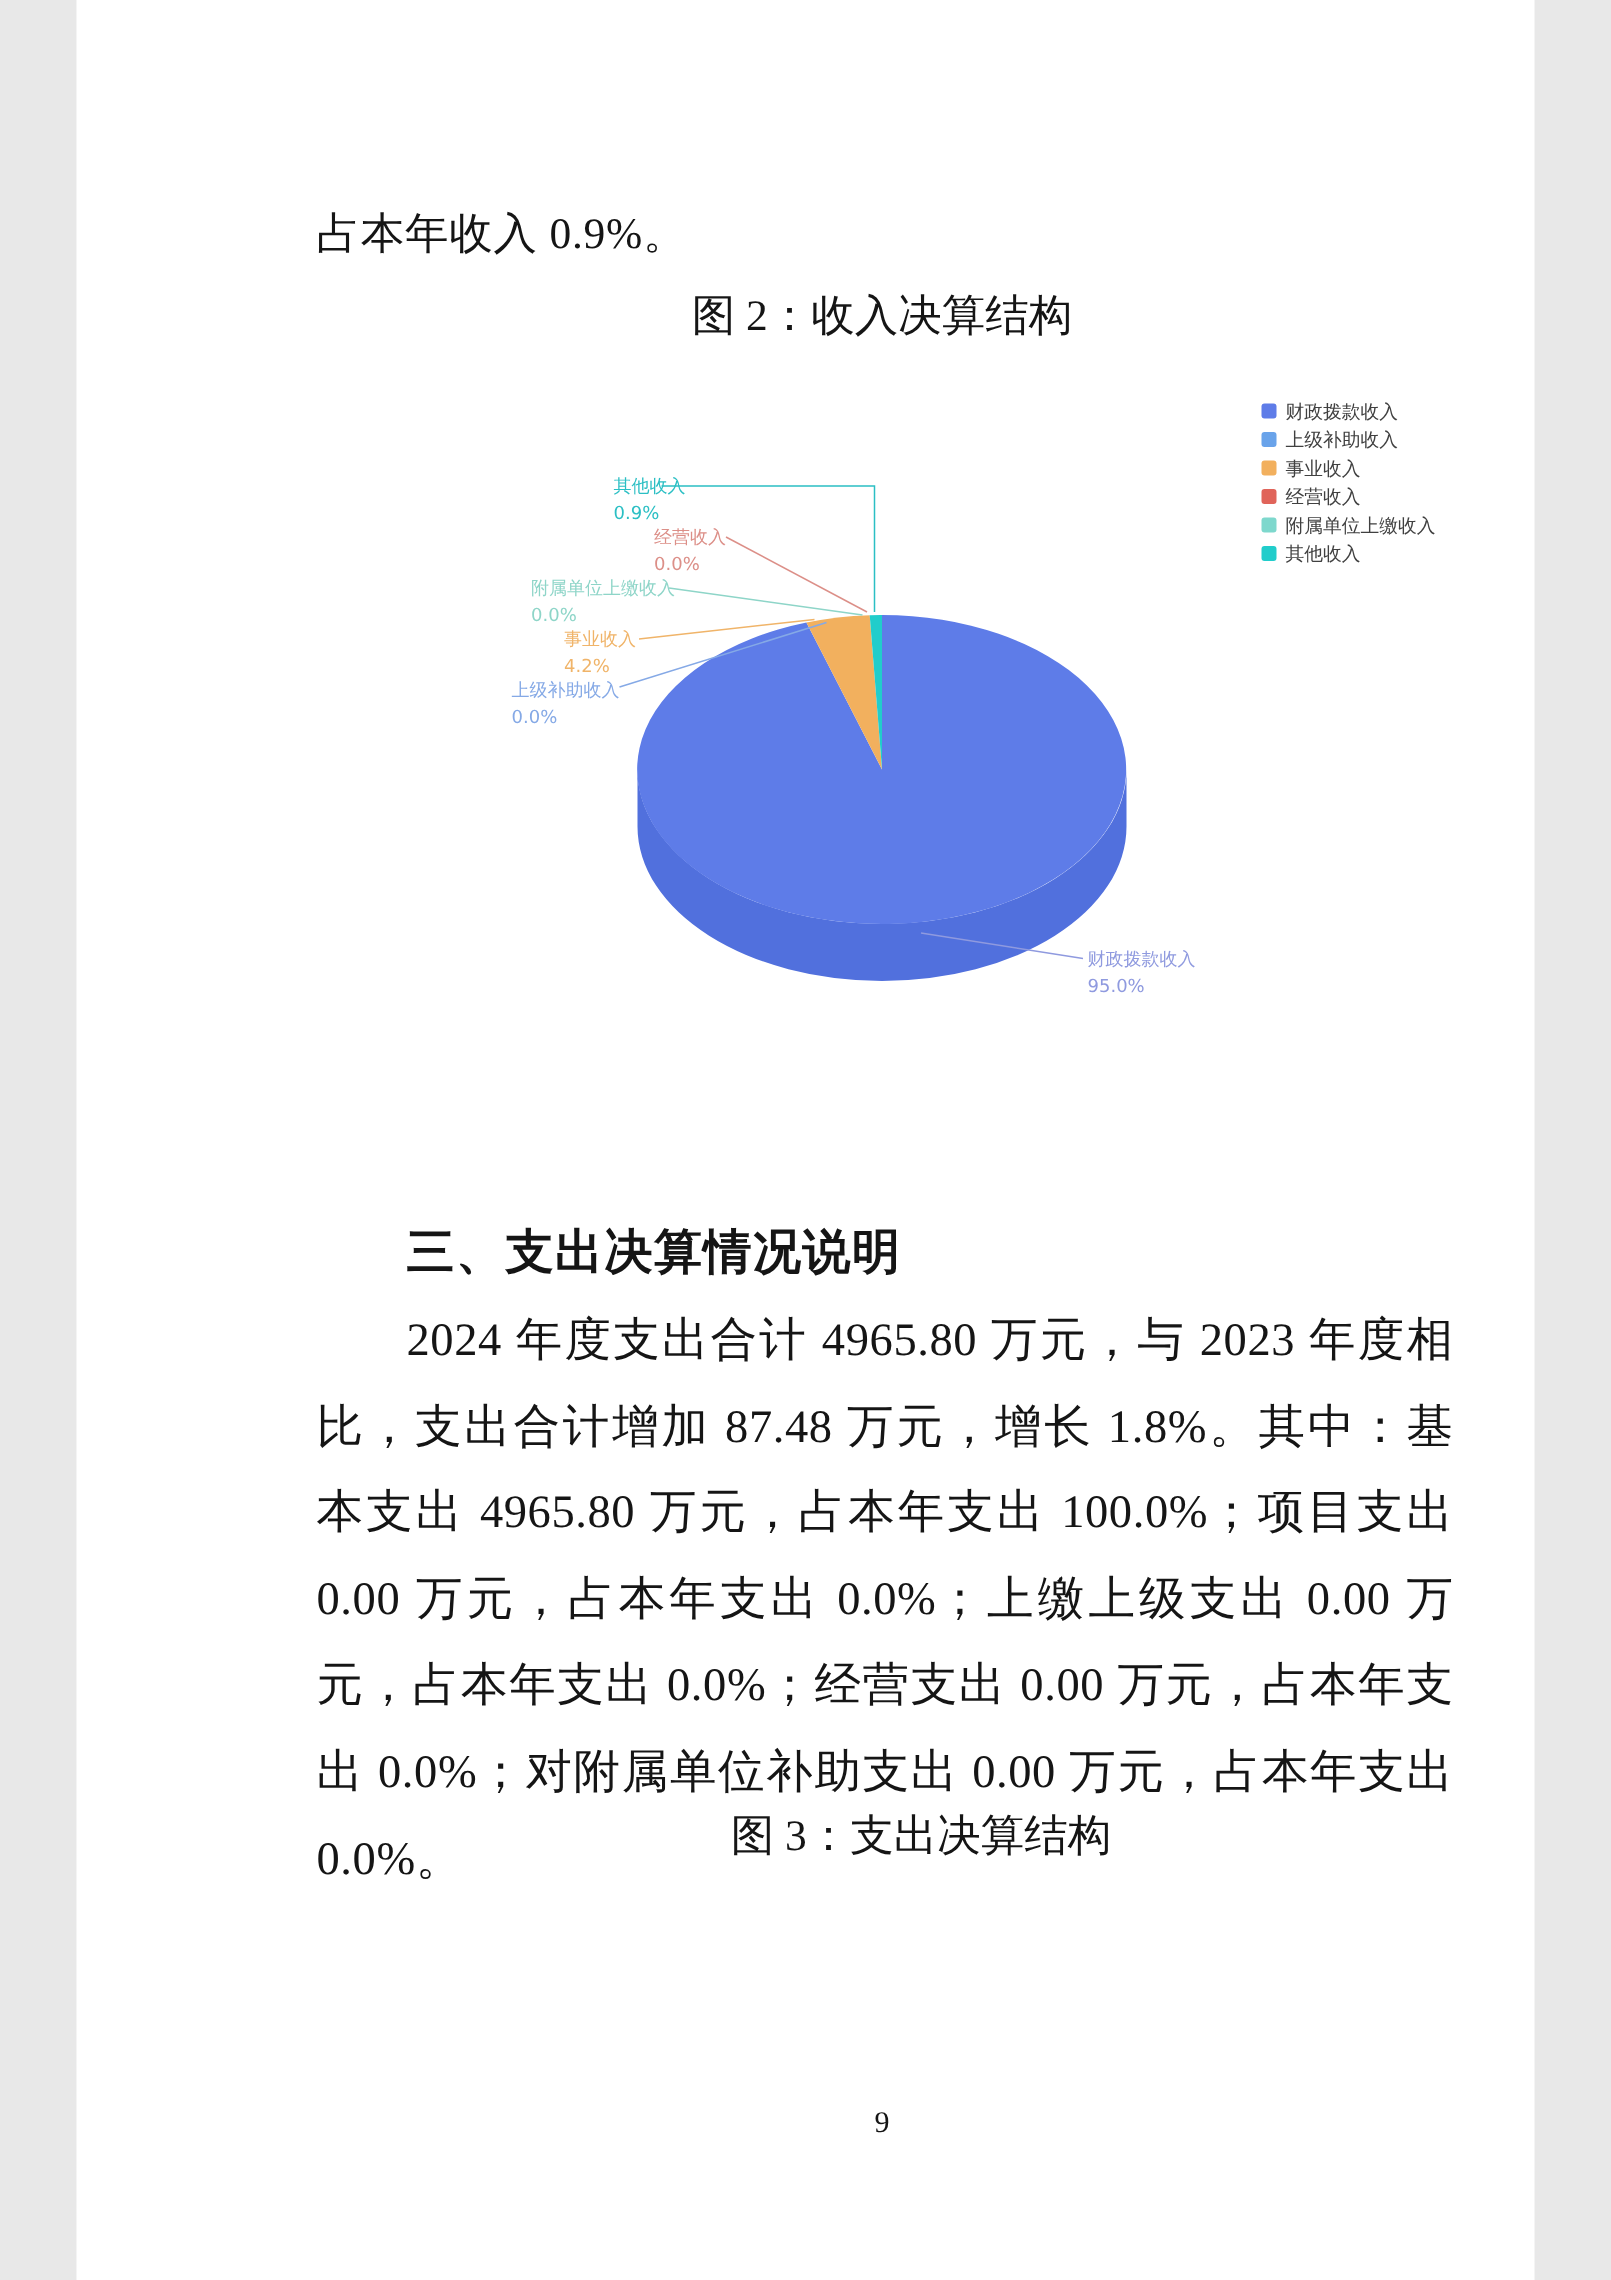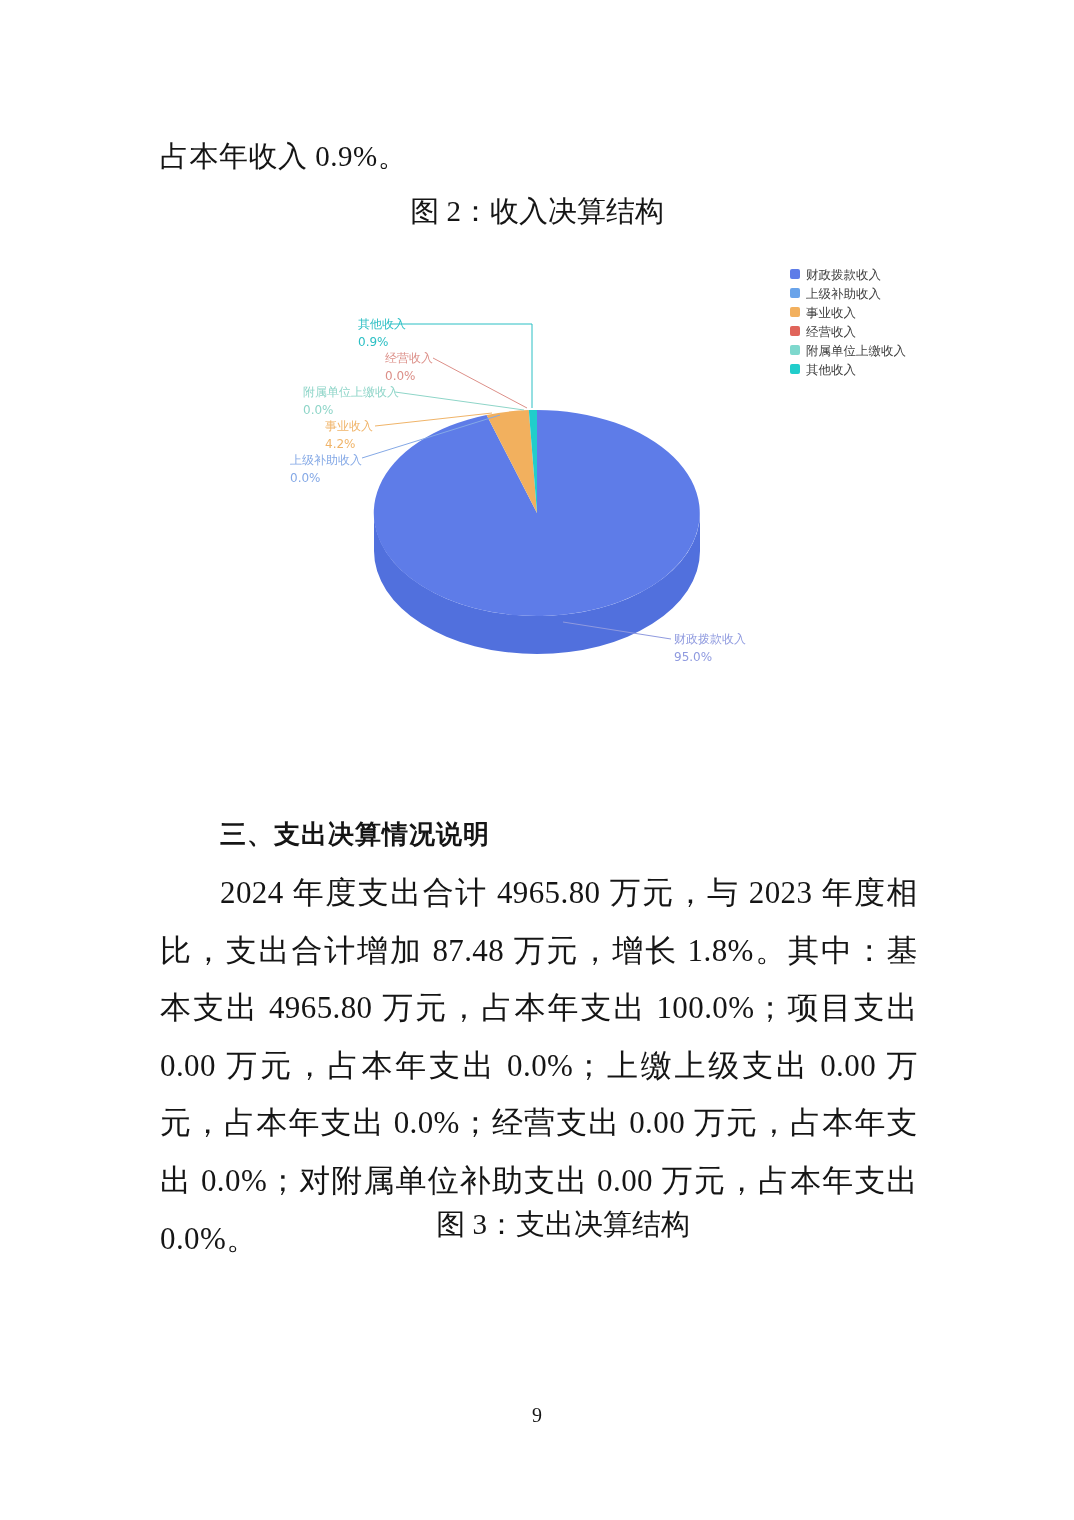--- a/index.html
+++ b/index.html
@@ -1,38 +1,38 @@
 <!DOCTYPE html>
 <html lang="zh"><head>
 <meta charset="utf-8">
 <style>
   html,body{margin:0;padding:0;background:#e8e8e8;}
   .page{
     position:relative;
-    width:1074px;height:1520px;
+    width:972px;height:1520px;
     margin:0 auto;
     background:#ffffff;
     overflow:hidden;
     font-family:"Liberation Serif","DejaVu Serif",serif;
     color:#151515;
   }
   .abs{position:absolute;}
   .body-line{
     left:160px;width:756px;
     font-size:29px;line-height:34px;
     letter-spacing:0.5px;
   }
   .caption{
     left:0;width:1074px;text-align:center;
     font-size:29px;line-height:34px;
   }
   .section-heading{
     left:220px;
     font-family:"Liberation Sans","DejaVu Sans",sans-serif;
-    font-weight:700;font-size:26px;line-height:34px;
+    font-weight:700;font-size:32px;line-height:34px;
     letter-spacing:1px;
   }
   .main-paragraph{
     left:160px;width:758px;
     font-size:31px;line-height:57.6px;
     text-align:justify;text-justify:inter-character;
     text-indent:60px;
     letter-spacing:0.4px;
   }
   .page-number{

